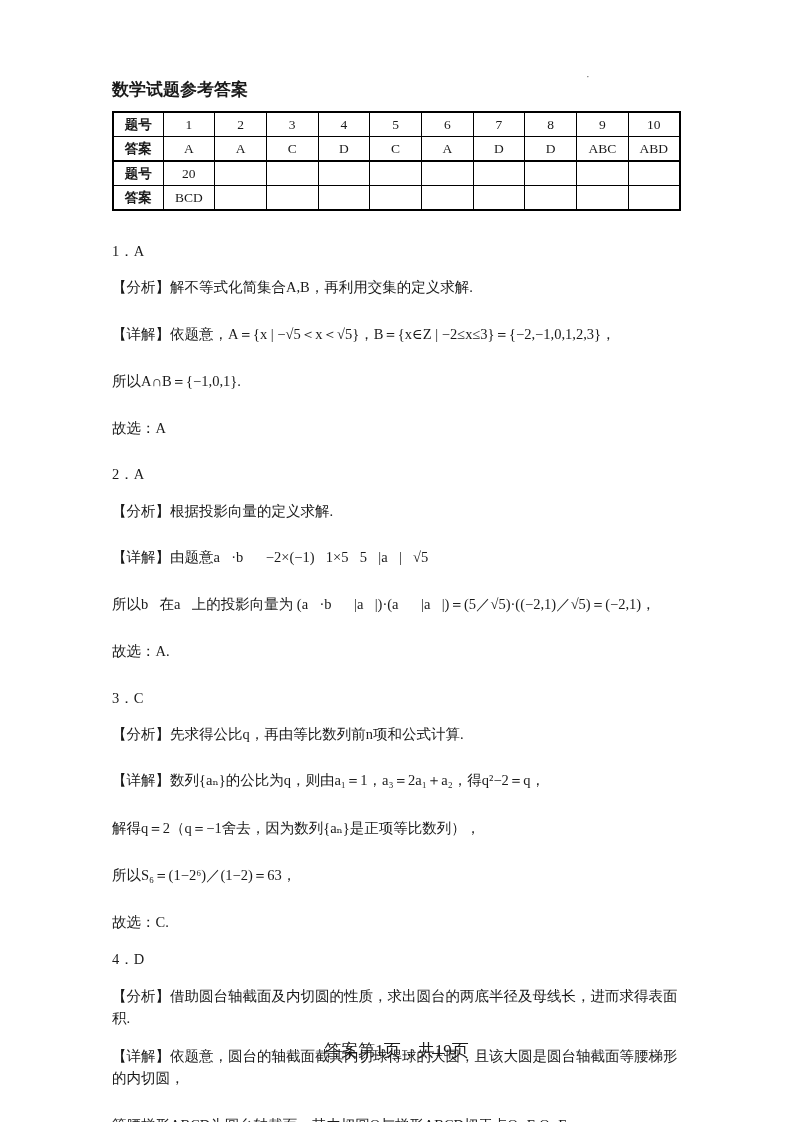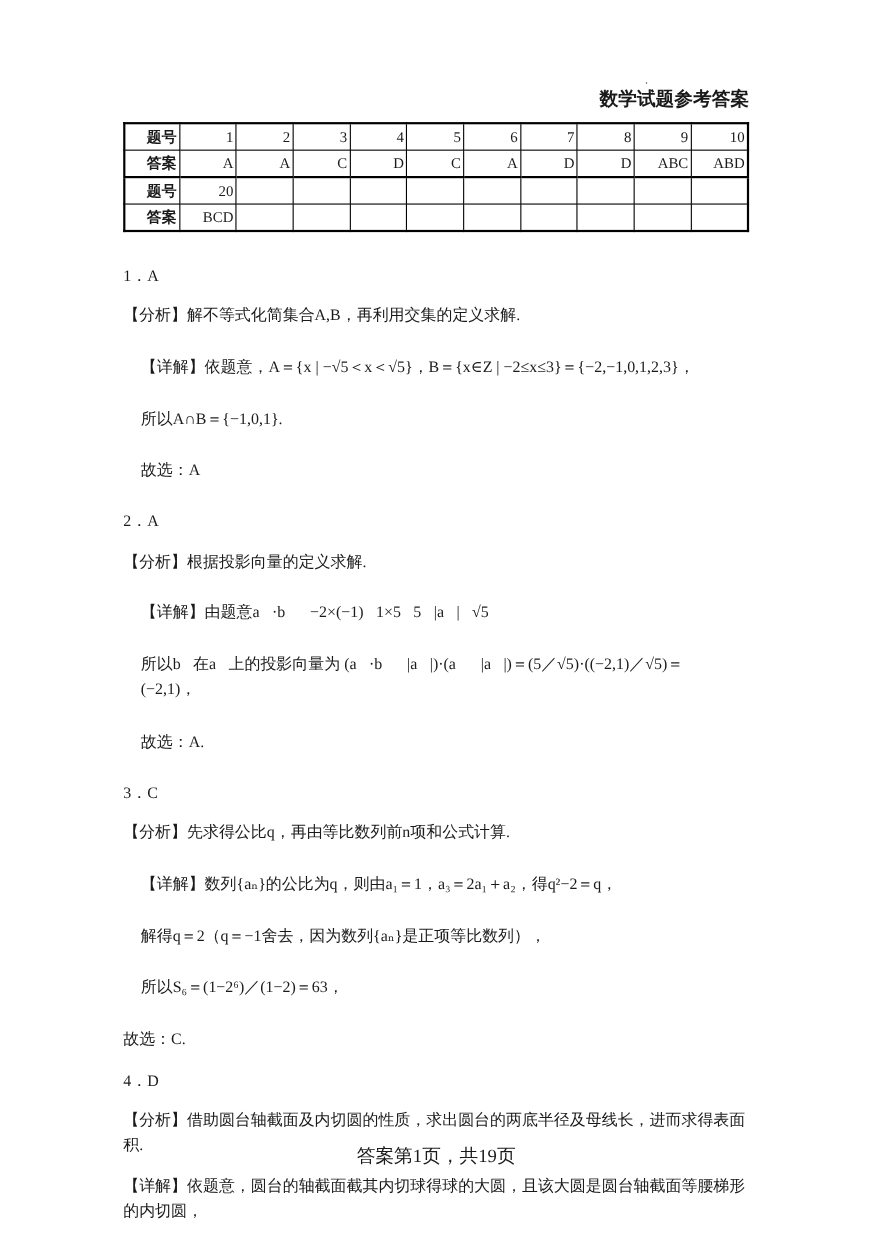--- a/index.html
+++ b/index.html
@@ -9,55 +9,55 @@
     margin:0 auto;
     background:#ffffff;
     color:#1a1a1a;
     font-family:"Liberation Serif","DejaVu Serif",serif;
     font-size:14.5px;
     box-sizing:border-box;
     padding:78px 112px 0 112px;
     overflow:hidden;
   }
   .title{
-    text-align:right;
+    text-align:left;
     font-size:17px;
     font-weight:bold;
     margin:0 0 10px 0;
   }
   .stray{
     position:absolute;
     left:586px;top:70px;
     font-size:11px;color:#555;
   }
   table.answers{
     width:100%;
     border-collapse:collapse;
     table-layout:fixed;
     font-size:13.5px;
     border:2px solid #000;
   }
   table.answers td{
     border:1px solid #000;
     height:21px;
-    text-align:right;
+    text-align:center;
     padding:1px 2px;
     overflow:hidden;
     white-space:nowrap;
   }
   table.answers td.hdr{
     font-weight:bold;
   }
   table.answers col.c0{width:50px;}
   table.answers tr.sep td{border-top-width:2px;}
   .body{margin-top:30px;}
   .qnum{margin:22px 0 6px 0;line-height:1.4;}
   .qnum:first-child{margin-top:16px;}
   .para{margin:15px 0;line-height:1.55;}
-  .para-lg{margin:24px 16px;line-height:1.6;}
+  .para-lg{margin:24px 0;line-height:1.6;}
   .footer{
     position:absolute;
     left:0;right:0;
     bottom:60px;
     text-align:center;
     font-size:17px;
   }
 </style>
 </head>
 <body>

